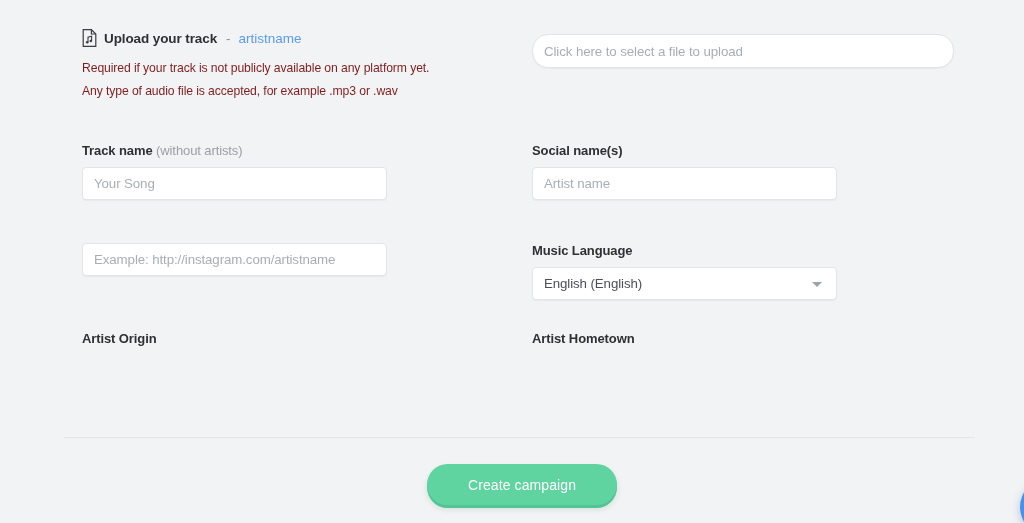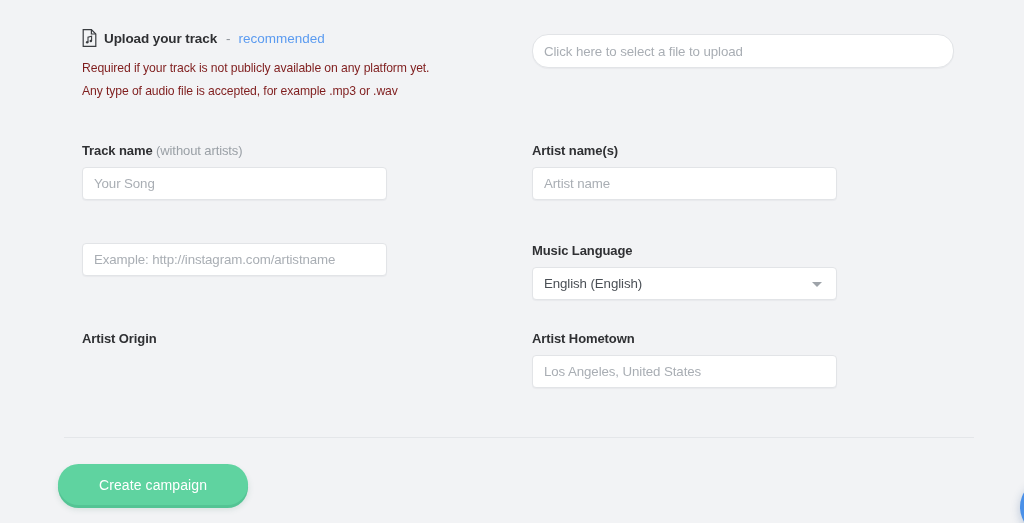--- a/index.html
+++ b/index.html
@@ -146,25 +146,25 @@
     left: 18px;
     top: 437px;
     width: 910px;
     height: 1px;
     background: #e4e6e9;
   }
 
   
   .submit-wrap {
     position: absolute;
-    left: 12px;
+    left: 4px;
     top: 464px;
     width: 944px;
     display: flex;
-    justify-content: flex-start;
+    justify-content: center;
   }
   .submit-btn {
     min-width: 190px;
     height: 41px;
     border: none;
     border-radius: 21px;
     background: #5fd3a0;
     box-shadow: 0 3px 0 0 #53c494, 0 4px 6px rgba(60,120,100,0.18);
     color: #ffffff;
     font-family: "Liberation Sans", sans-serif;
@@ -202,42 +202,42 @@
         <svg class="file-music-icon" viewBox="0 0 15 18" aria-hidden="true">
           <path d="M1.2 0.6 H9.4 L13.8 5 V17.4 H1.2 Z" fill="none" stroke="#3a3d41" stroke-width="1.2"></path>
           <path d="M9.4 0.6 V5 H13.8" fill="none" stroke="#3a3d41" stroke-width="1.2"></path>
           <path d="M6 13.2 V8.2 L9.6 7.2 V12" fill="none" stroke="#3a3d41" stroke-width="1.1"></path>
           <circle cx="5.2" cy="13.3" r="1.25" fill="#3a3d41"></circle>
           <circle cx="8.8" cy="12.1" r="1.25" fill="#3a3d41"></circle>
         </svg>
       </span>
       <span class="upload-title">Upload your track</span>
       <span class="upload-dash">-</span>
-      <span class="upload-link">recommended</span>
+      <span class="upload-link">artistname</span>
     </div>
     <div class="upload-note">Required if your track is not publicly available on any platform yet.</div>
     <div class="upload-note second">Any type of audio file is accepted, for example .mp3 or .wav</div>
   </div>
 
   <div class="control upload-control">
     <span class="text placeholder">Click here to select a file to upload</span>
   </div>
 
   <div class="field col-left row1">
     <div class="field-label">
       <span>Track name</span>
       <span class="sub">(without artists)</span>
     </div>
     <div class="control">
       <span class="text placeholder">Your Song</span>
     </div>
   </div>
 
   <div class="field col-right row1">
-    <div class="field-label">Artist name(s)</div>
+    <div class="field-label">Social name(s)</div>
     <div class="control">
       <span class="text placeholder">Artist name</span>
     </div>
   </div>
 
   <div class="field col-left row2">
     <div class="control">
       <span class="text placeholder">Example: http://instagram.com/artistname</span>
     </div>
   </div>
@@ -249,23 +249,20 @@
       <span class="caret"></span>
     </div>
   </div>
 
   <div class="field col-left row3">
     <div class="field-label">Artist Origin</div>
   </div>
 
   <div class="field col-right row3">
     <div class="field-label">Artist Hometown</div>
-    <div class="control">
-      <span class="text placeholder">Los Angeles, United States</span>
-    </div>
   </div>
 
   <div class="divider"></div>
 
   <div class="submit-wrap">
     <button class="submit-btn">Create campaign</button>
   </div>
 
   <div class="intercom-launcher">
     <svg width="26" height="26" viewBox="0 0 26 26" aria-hidden="true">

